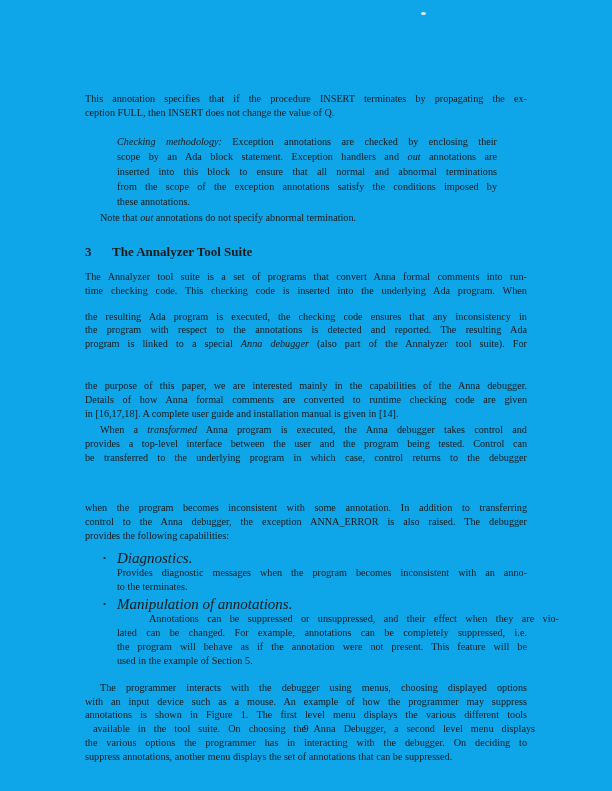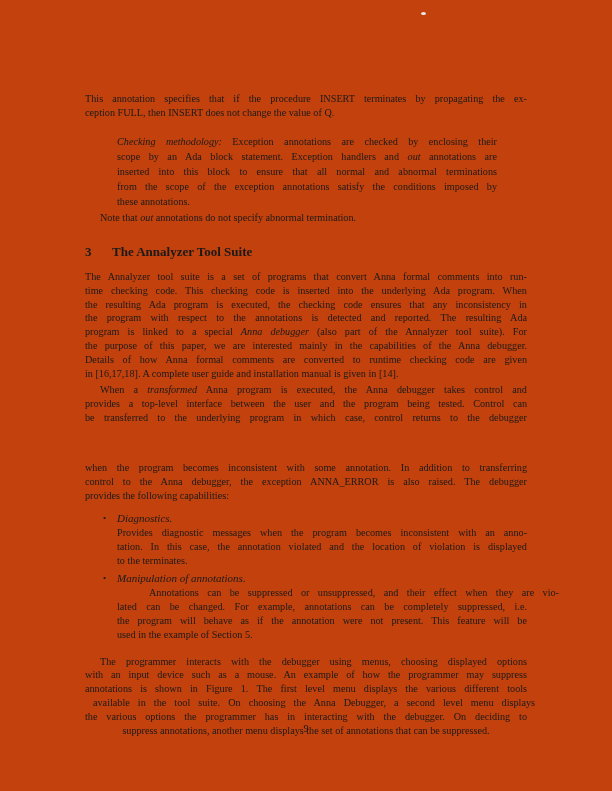--- a/index.html
+++ b/index.html
@@ -1,37 +1,37 @@
 <!DOCTYPE html>
 <html><head>
 <meta charset="utf-8">
 <style>
   html,body{margin:0;padding:0;background:#ffffff;}
   .page{
-    position:relative;width:612px;height:791px;background:#c2410c;overflow:hidden;
+    position:relative;width:612px;height:791px;background:#0ea5e9;overflow:hidden;
     font-family:"Liberation Serif","DejaVu Serif",serif;color:#1a1a1a;
   }
   .textcol{position:absolute;left:85px;top:0;width:442px;}
   .line{white-space:nowrap;font-size:10.2px;line-height:13.9px;}
   .line.indent{padding-left:15px;}
   .lc i{font-style:italic;}
   .para-intro{margin-top:92px;}
   .quote{margin-top:14px;margin-left:32px;width:380px;}
   .quote .line{line-height:15px;}
   .note{margin-top:2px;}
   .heading{margin-top:16px;font-size:13px;font-weight:bold;line-height:22px;white-space:nowrap;}
   .heading .num{display:inline-block;width:27px;}
   .para-overview{margin-top:7px;}
   .para-debugger{margin-top:2px;}
   .bullets{margin-top:10px;}
   .bullet-item{position:relative;margin-left:32px;width:410px;}
   .bullet-item + .bullet-item{margin-top:4px;}
   .bullet-marker{position:absolute;left:-14px;top:0;font-size:9px;line-height:13.9px;}
-  .bullet-title{font-style:italic;font-size:11px;line-height:13.9px;white-space:nowrap;}
-  .para-menus{margin-top:13px;text-align:center;}
+  .bullet-title{font-style:italic;font-size:15px;line-height:13.9px;white-space:nowrap;}
+  .para-menus{margin-top:13px;}
   .pageno{position:absolute;left:85px;top:722px;width:442px;text-align:center;font-size:10.2px;line-height:14px;}
   .speck{position:absolute;left:421px;top:12px;width:5px;height:3px;background:#e9e9e9;border-radius:50%;}
 </style>
 </head>
 <body>
 
 <div class="page">
   <div class="speck"></div>
 
   <div class="textcol">
@@ -53,44 +53,43 @@
         <div class="line indent"><span class="lc">Note that <i>out</i> annotations do not specify abnormal termination.</span></div>
       </div>
 
     <div class="heading">
       <span class="num">3</span><span>The Annalyzer Tool Suite</span>
     </div>
 
     <div class="para-overview">
         <div class="line just" style="word-spacing: 4.81px;"><span class="lc">The Annalyzer tool suite is a set of programs that convert Anna formal comments into run-</span></div>
         <div class="line just" style="word-spacing: 5.32px;"><span class="lc">time checking code. This checking code is inserted into the underlying Ada program. When</span></div>
-        <div class="line just" style="word-spacing: 5.53px;"><span class="lc">the resulting Ada program is executed, the checking code ensures that any inconsistency in</span></div>
+        <div class="line just" style="word-spacing: 5.53px; margin-top: 12px;"><span class="lc">the resulting Ada program is executed, the checking code ensures that any inconsistency in</span></div>
         <div class="line just" style="word-spacing: 6.77px;"><span class="lc">the program with respect to the annotations is detected and reported. The resulting Ada</span></div>
         <div class="line just" style="word-spacing: 5.51px;"><span class="lc">program is linked to a special <i>Anna debugger</i> (also part of the Annalyzer tool suite). For</span></div>
-        <div class="line just" style="word-spacing: 4.66px;"><span class="lc">the purpose of this paper, we are interested mainly in the capabilities of the Anna debugger.</span></div>
+        <div class="line just" style="word-spacing: 4.66px; margin-top: 28px;"><span class="lc">the purpose of this paper, we are interested mainly in the capabilities of the Anna debugger.</span></div>
         <div class="line just" style="word-spacing: 6.17px;"><span class="lc">Details of how Anna formal comments are converted to runtime checking code are given</span></div>
         <div class="line"><span class="lc">in [16,17,18]. A complete user guide and installation manual is given in [14].</span></div>
       </div>
 
     <div class="para-debugger">
         <div class="line just indent" style="word-spacing: 6.65px;"><span class="lc">When a <i>transformed</i> Anna program is executed, the Anna debugger takes control and</span></div>
         <div class="line just" style="word-spacing: 6.02px;"><span class="lc">provides a top-level interface between the user and the program being tested. Control can</span></div>
         <div class="line just" style="word-spacing: 6.75px;"><span class="lc">be transferred to the underlying program in which case, control returns to the debugger</span></div>
         <div class="line just" style="word-spacing: 7.11px; margin-top: 36px;"><span class="lc">when the program becomes inconsistent with some annotation. In addition to transferring</span></div>
         <div class="line just" style="word-spacing: 6.42px;"><span class="lc">control to the Anna debugger, the exception ANNA_ERROR is also raised. The debugger</span></div>
         <div class="line"><span class="lc">provides the following capabilities:</span></div>
       </div>
 
     <div class="bullets">
       <div class="bullet-item">
         <span class="bullet-marker">•</span>
         <div class="bullet-title">Diagnostics.</div>
         <div>
             <div class="line just" style="word-spacing: 6.43px;"><span class="lc">Provides diagnostic messages when the program becomes inconsistent with an anno-</span></div>
-            <div class="line just" style="word-spacing: 5.31px;"><span class="lc">tation. In this case, the annotation violated and the location of violation is displayed</span></div>
             <div class="line"><span class="lc">to the terminates.</span></div>
           </div>
       </div>
       <div class="bullet-item">
         <span class="bullet-marker">•</span>
         <div class="bullet-title">Manipulation of annotations.</div>
         <div>
             <div class="line just" style="word-spacing: 5.87px; margin-left: 32px;"><span class="lc">Annotations can be suppressed or unsuppressed, and their effect when they are vio-</span></div>
             <div class="line just" style="word-spacing: 6.82px;"><span class="lc">lated can be changed. For example, annotations can be completely suppressed, i.e.</span></div>
             <div class="line just" style="word-spacing: 5.43px;"><span class="lc">the program will behave as if the annotation were not present. This feature will be</span></div>

